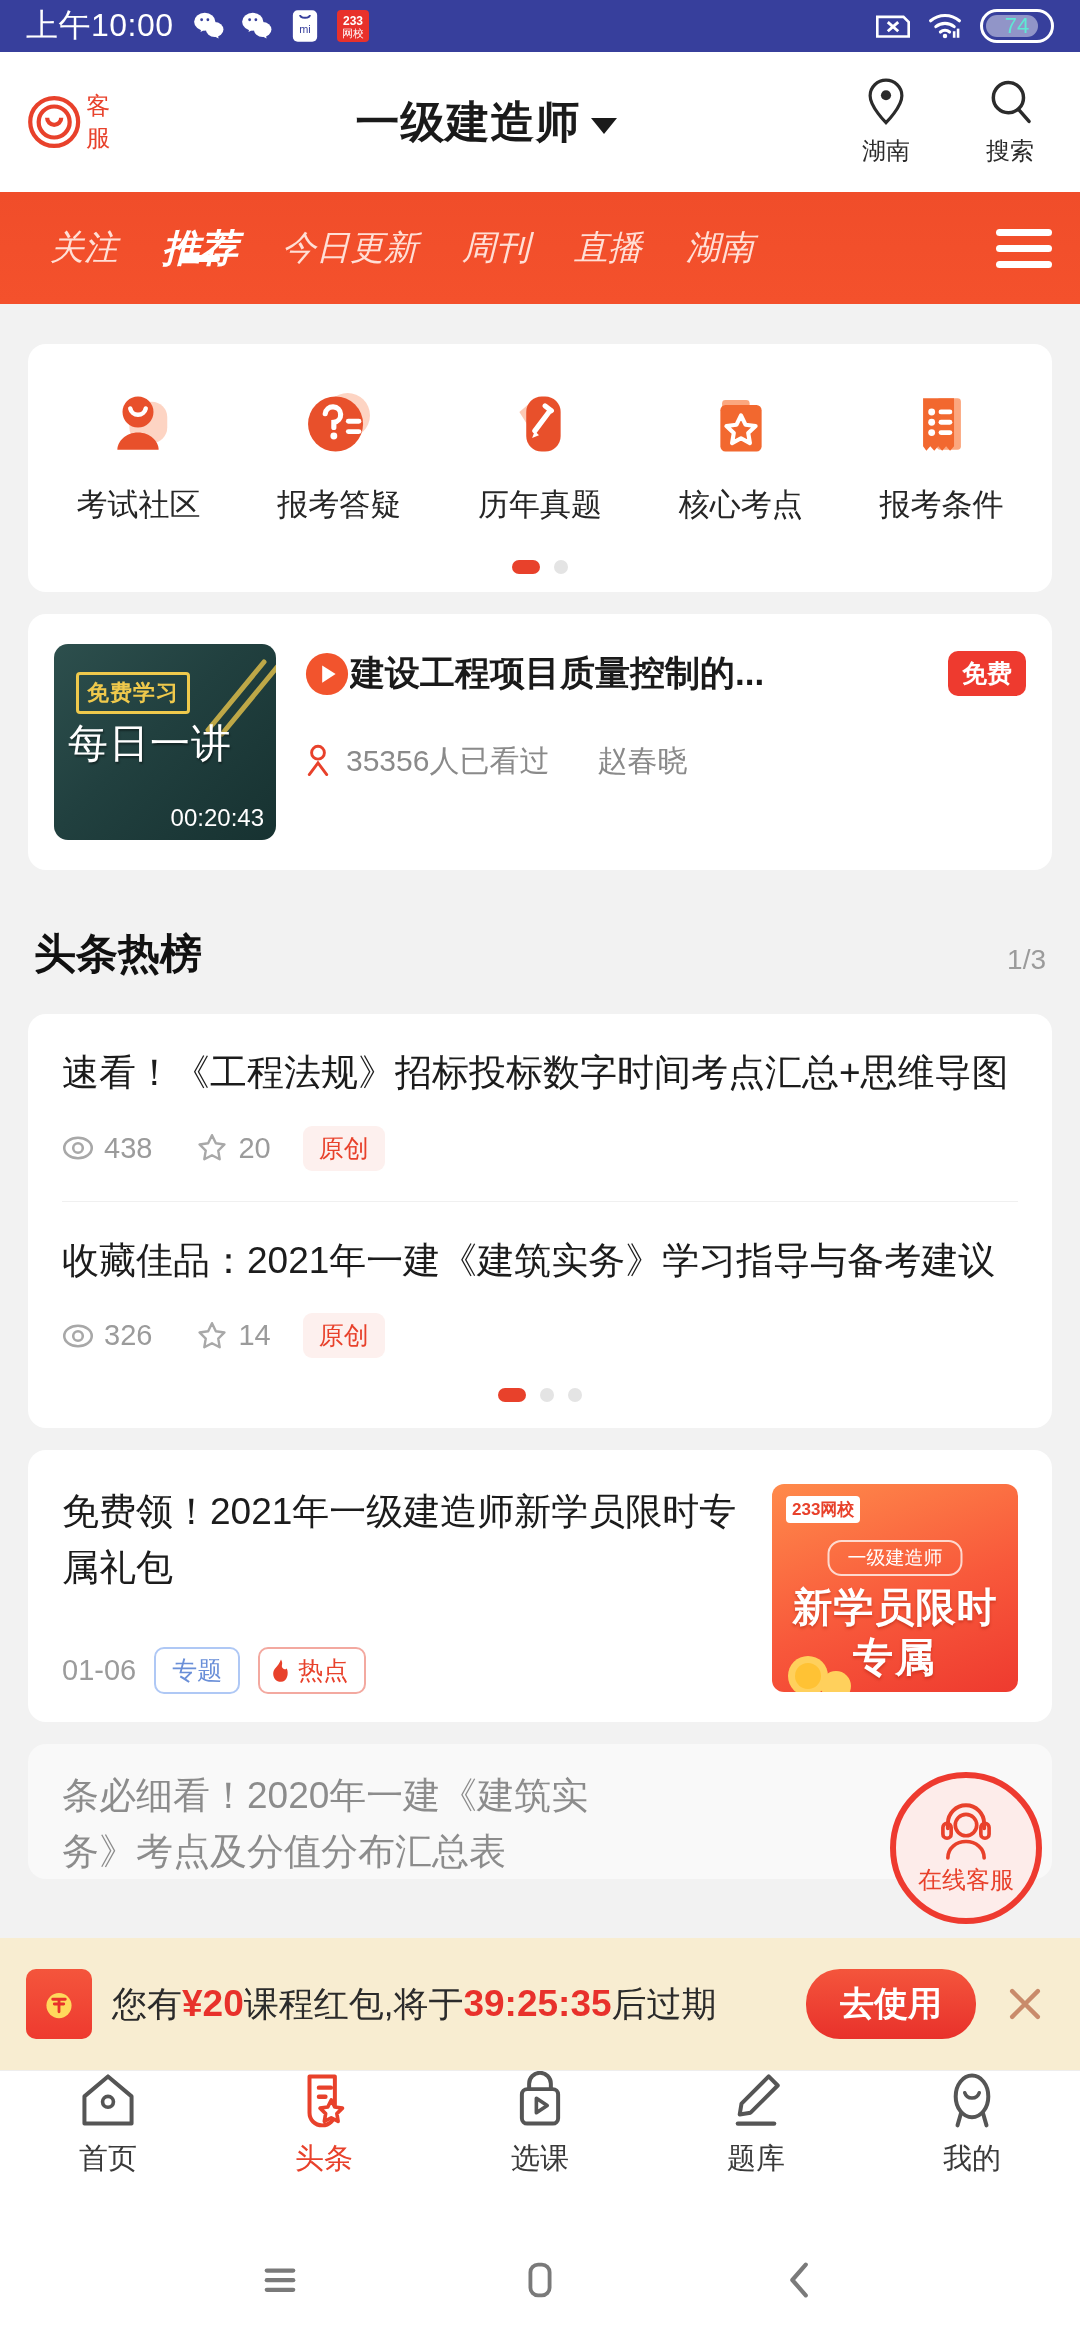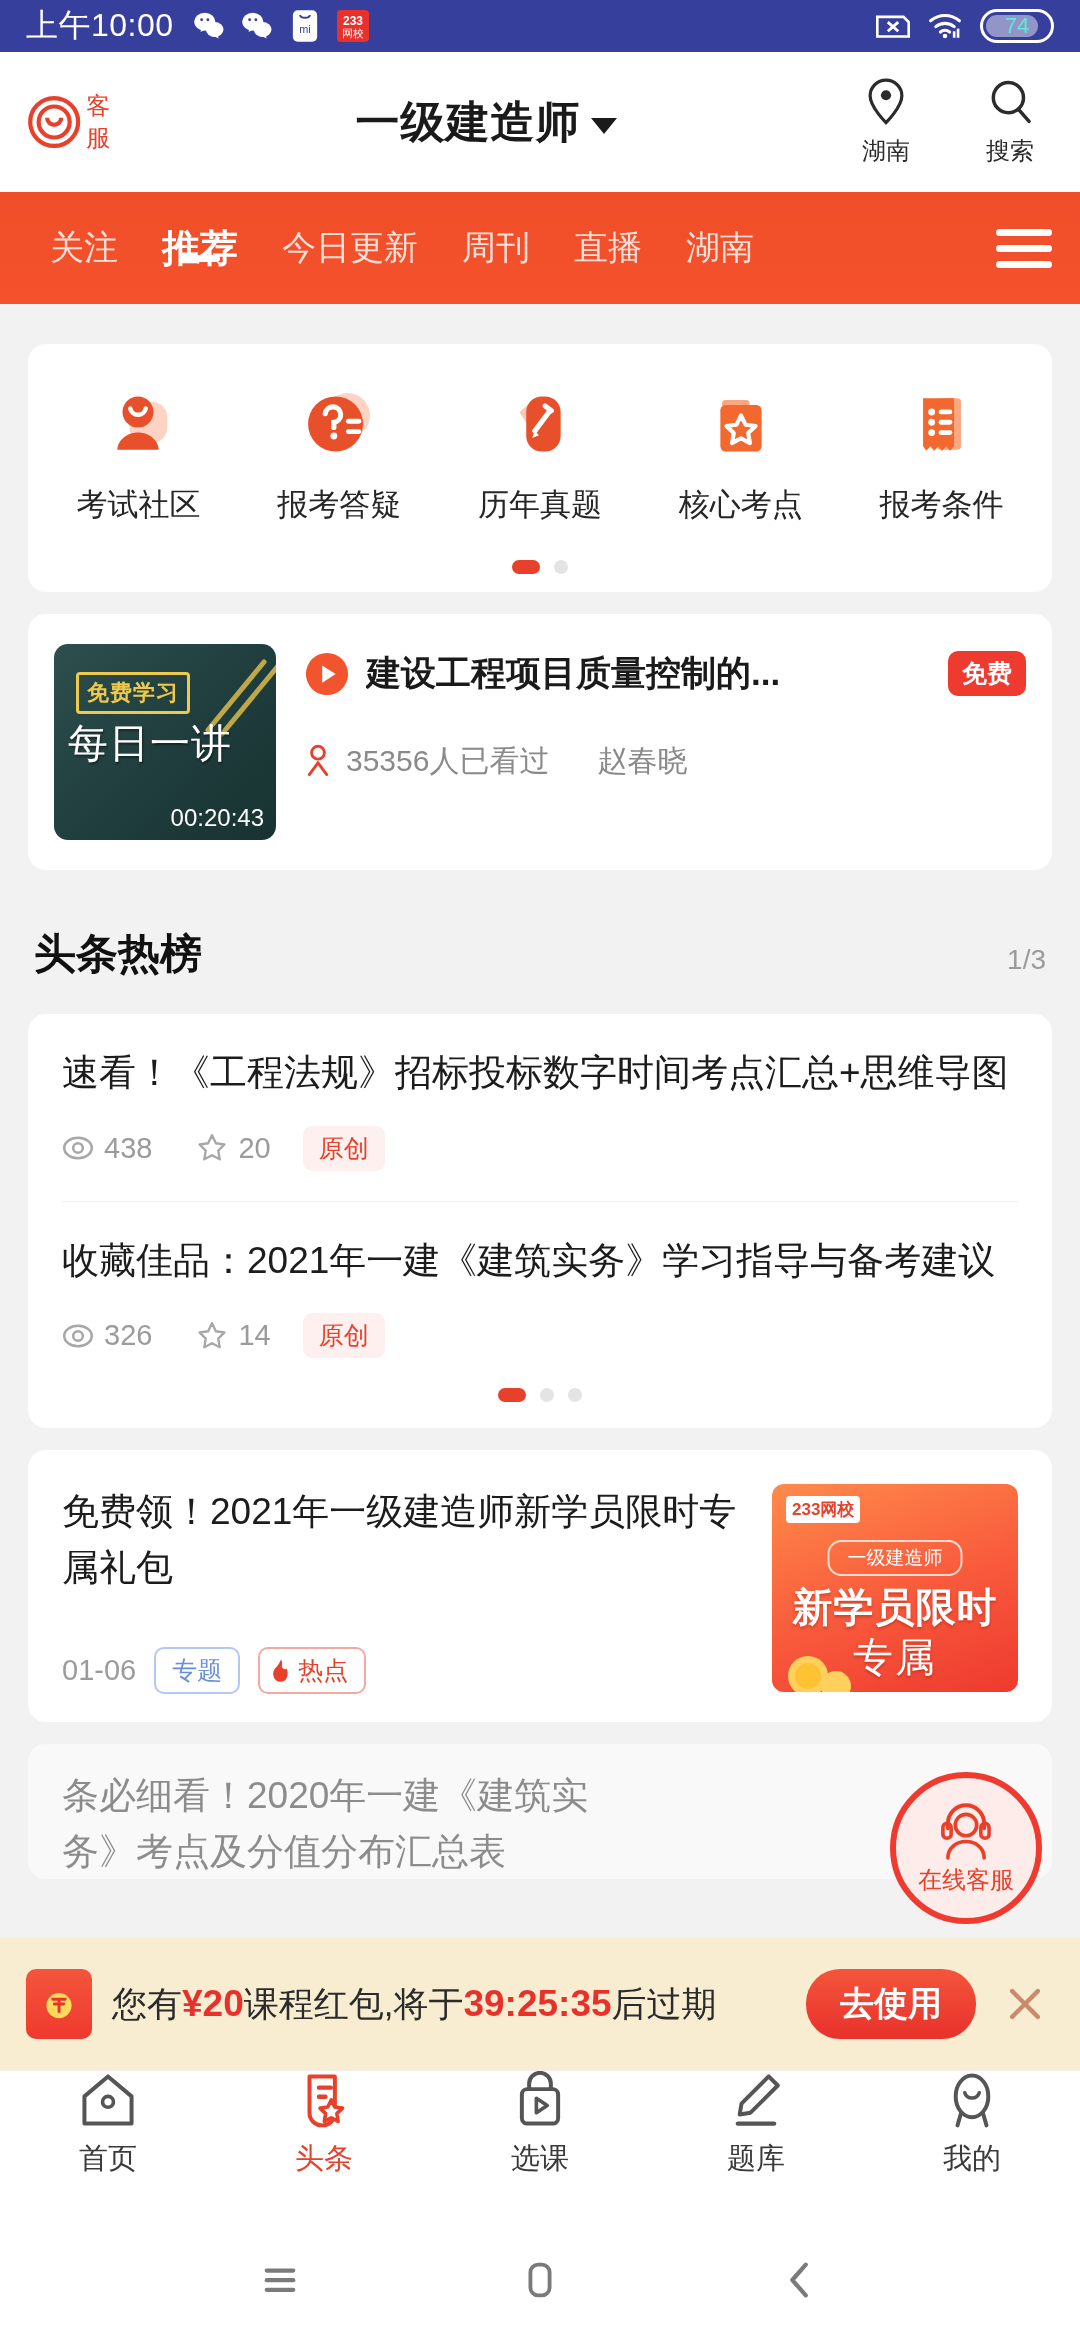--- a/index.html
+++ b/index.html
@@ -42,21 +42,21 @@
   .appbar-title-wrap{ flex:1; display:flex; align-items:center; justify-content:center; gap:10px; }
   .appbar-title{ font-size:44px; font-weight:bold; color:#1a1a1a; letter-spacing:1px;}
   .caret{ width:0;height:0;border-left:13px solid transparent;border-right:13px solid transparent;border-top:16px solid #1a1a1a; margin-top:8px;}
   .appbar-actions{ display:flex; gap:36px; align-items:center; }
   .act{ display:flex; flex-direction:column; align-items:center; gap:4px; width:88px;}
   .act-label{ font-size:24px; color:#2b2b2b; }
 
   
   .tabstrip{
     height:112px; background:linear-gradient(180deg,#F04D2A 0%,#F4512C 100%);
-    display:flex; align-items:center; padding:4px 28px; position:relative; z-index:25;
+    display:flex; align-items:center; padding:4px 28px; position:relative; z-index:25;font-style:italic;
   }
   .tabs{ flex:1; display:flex; align-items:center; gap:0; }
   .tab{
     color:#ffdfd6; font-size:34px; padding:0 22px; position:relative;
     display:flex; flex-direction:column; align-items:center; height:100%;
     justify-content:center;
   }
   .tab.active{ color:#fff; font-weight:bold; font-size:38px; }
   .tab.active::after{
     content:""; position:absolute; bottom:12px; left:50%; transform:translateX(-50%);
@@ -91,21 +91,21 @@
     position:absolute; top:28px; left:22px; border:3px solid #EFC94C; color:#EFC94C;
     font-size:22px; padding:3px 8px; border-radius:4px; font-weight:bold; letter-spacing:1px;
   }
   .thumb-title{
     position:absolute; top:72px; left:14px; color:#fff; font-size:40px; font-weight:normal;
     letter-spacing:1px; text-shadow:1px 2px 2px rgba(0,0,0,.4);
   }
   .thumb-dur{ position:absolute; right:12px; bottom:8px; color:#fff; font-size:24px; }
   .thumb-slash{ position:absolute; right:-8px; top:10px; width:96px; height:86px; opacity:.85;}
   .vid-right{ flex:1; padding-top:6px;}
-  .vid-titlerow{ display:flex; align-items:center; gap:16px; }
+  .vid-titlerow{ display:flex; align-items:center; gap:0; }
   .play-btn{ width:46px; height:46px; flex:0 0 auto; }
   .vid-title{ flex:1; font-size:35px; color:#1a1a1a; font-weight:bold; overflow:hidden; white-space:nowrap; text-overflow:ellipsis;}
   .free-badge{
     background:#EE3A2F; color:#fff; font-size:25px; font-weight:bold;
     border-radius:10px; padding:6px 14px; flex:0 0 auto;
   }
   .vid-meta{ display:flex; align-items:center; gap:14px; margin-top:44px; }
   .vid-views{ font-size:30px; color:#8a8a8a; }
   .vid-author{ font-size:30px; color:#8a8a8a; margin-left:34px;}
 
@@ -138,21 +138,21 @@
     background:linear-gradient(160deg,#FF8A4B 0%,#F8593B 55%,#EE3A2F 100%);
     position:relative;
   }
   .gt-logo{ position:absolute; top:12px; left:14px; background:#fff; color:#E8412B; font-size:17px; font-weight:bold; border-radius:4px; padding:2px 6px;}
   .gt-pill{
     position:absolute; top:56px; left:50%; transform:translateX(-50%);
     border:2px solid rgba(255,255,255,.75); color:#fff; font-size:19px;
     padding:3px 18px; border-radius:14px; white-space:nowrap;
   }
   .gt-line1{ position:absolute; top:96px; left:50%; transform:translateX(-50%); color:#fff; font-size:40px; font-weight:bold; white-space:nowrap; letter-spacing:1px; text-shadow:0 2px 3px rgba(150,20,0,.4);}
-  .gt-line2{ position:absolute; top:146px; left:50%; transform:translateX(-50%); color:#fff; font-size:40px; font-weight:normal; white-space:nowrap; letter-spacing:2px; text-shadow:0 2px 3px rgba(150,20,0,.4);}
+  .gt-line2{ position:absolute; top:146px; left:50%; transform:translateX(-50%); color:#fff; font-size:40px; font-weight:bold; white-space:nowrap; letter-spacing:2px; text-shadow:0 2px 3px rgba(150,20,0,.4);}
   .gt-coin{ position:absolute; bottom:-6px; left:6px; width:86px; height:70px;}
 
   
   .ghost{ padding:24px 34px 0; opacity:.55; }
   .ghost-title{ font-size:37px; line-height:1.5; color:#3a3a3a;}
 
   
   .floatcs{
     position:absolute; right:38px; top:1772px; width:152px; height:152px;
     border-radius:50%; background:#FDECEA; border:6px solid #EE3A2F;

